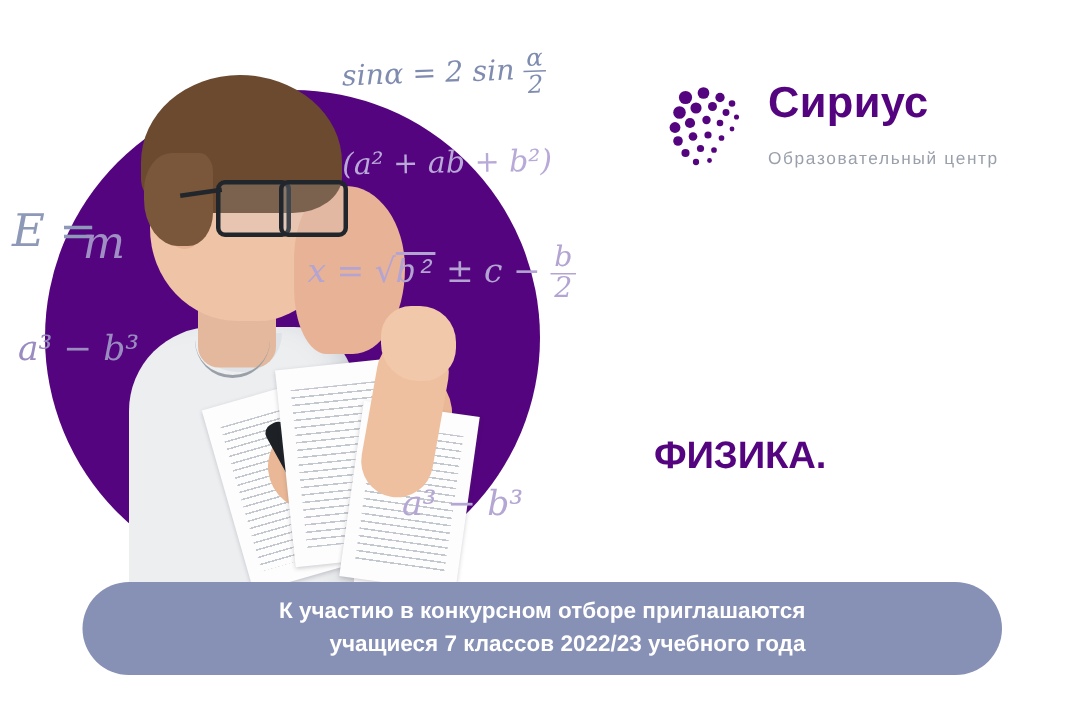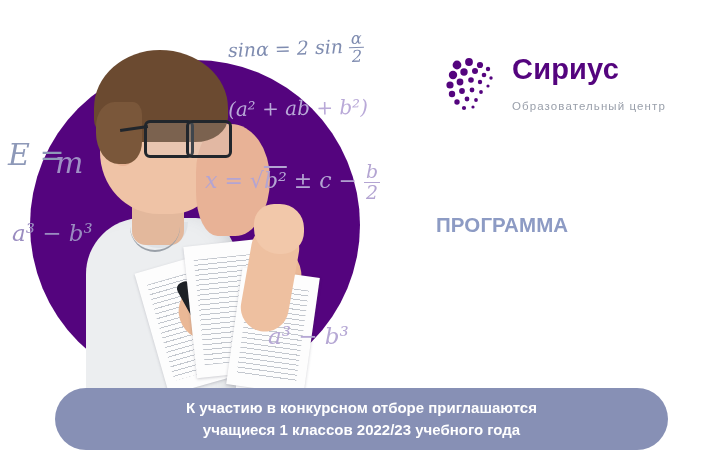--- a/index.html
+++ b/index.html
@@ -289,21 +289,21 @@
   }
   .frac {
     display: inline-block;
     vertical-align: middle;
     text-align: center;
     font-size: 0.86em;
     line-height: 1.05;
   }
   .frac .num { display: block; border-bottom: 1px solid currentColor; padding: 0 2px; }
   .frac .den { display: block; padding: 0 2px; }
-  .radical { text-decoration: overline; }
+  .radical { text-decoration: overline; font-family: Liberation Mono, monospace; }
 
   
   .content {
     position: absolute;
     left: 436px;
     top: 0;
     width: 296px;
     height: 371px;
   }
   .logo {
@@ -369,21 +369,21 @@
     background: #8790b5;
     border-radius: 31px;
     display: flex;
     align-items: center;
     justify-content: center;
   }
   .pill-text {
     color: #ffffff;
     font-size: 15px;
     font-weight: bold;
-    text-align: center;
+    text-align: right;
     line-height: 1.45;
   }
 </style>
 </head>
 <body>
 
 <div class="banner">
 
   <div class="visual">
     <div class="purple-circle"></div>
@@ -474,28 +474,28 @@
         </g>
       </svg>
       <div class="logo-text">
         <div class="logo-title">Сириус</div>
         <div class="logo-sub">Образовательный центр</div>
       </div>
     </div>
 
 
     <div class="program">
-      <div>ПРОГРАММА</div>
     </div>
 
     <div class="title">
+      <div>ФИЗИКА.</div>
     </div>
 
   </div>
 
   <div class="pill">
     <div class="pill-text">
       <div>К участию в конкурсном отборе приглашаются</div>
-      <div>учащиеся 1 классов 2022/23 учебного года</div>
+      <div>учащиеся 7 классов 2022/23 учебного года</div>
     </div>
   </div>
 
 </div>
 
 </body></html>

